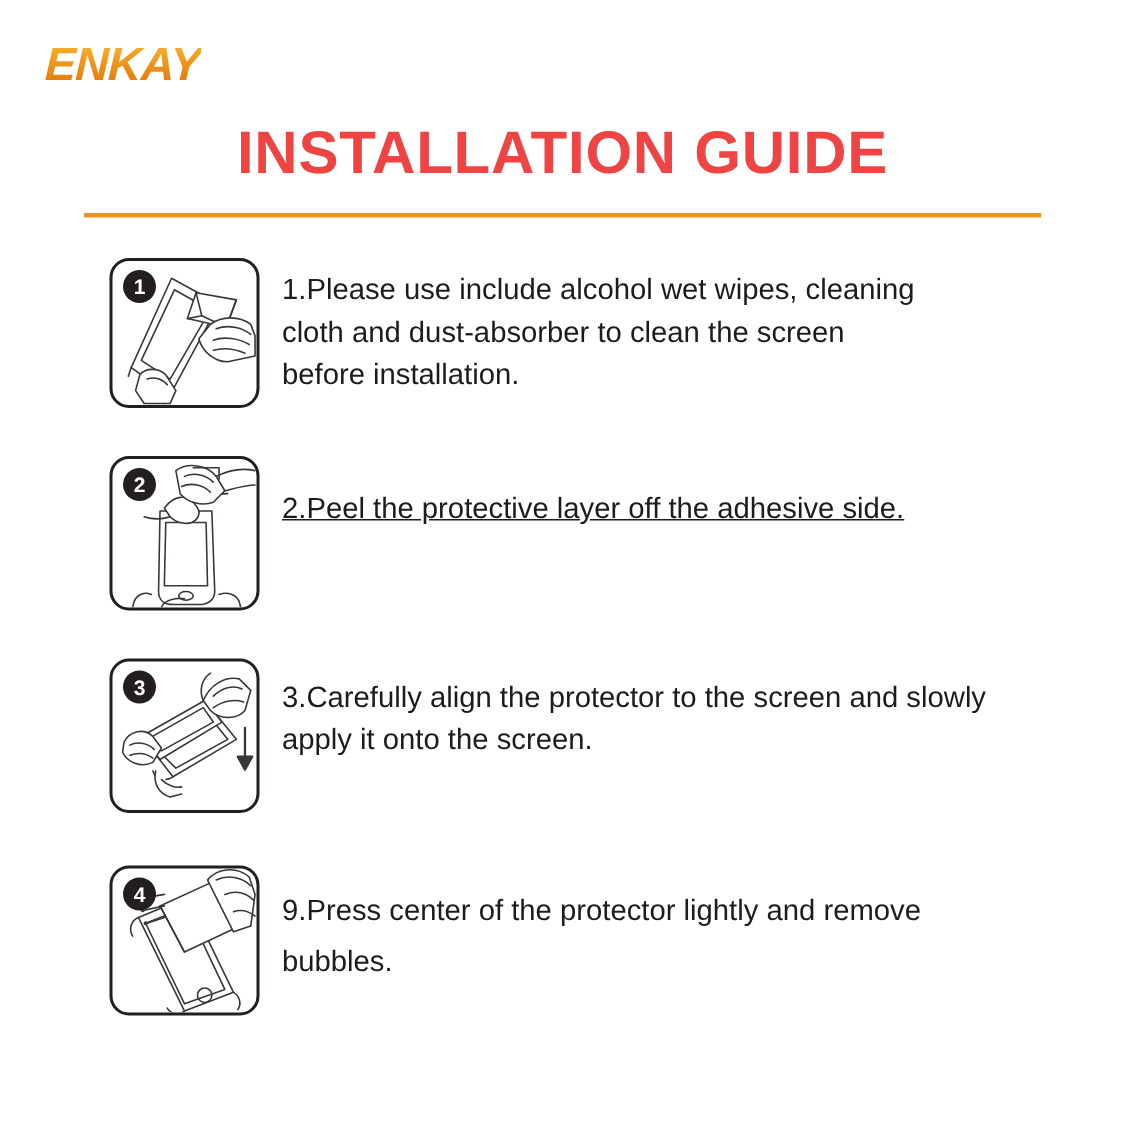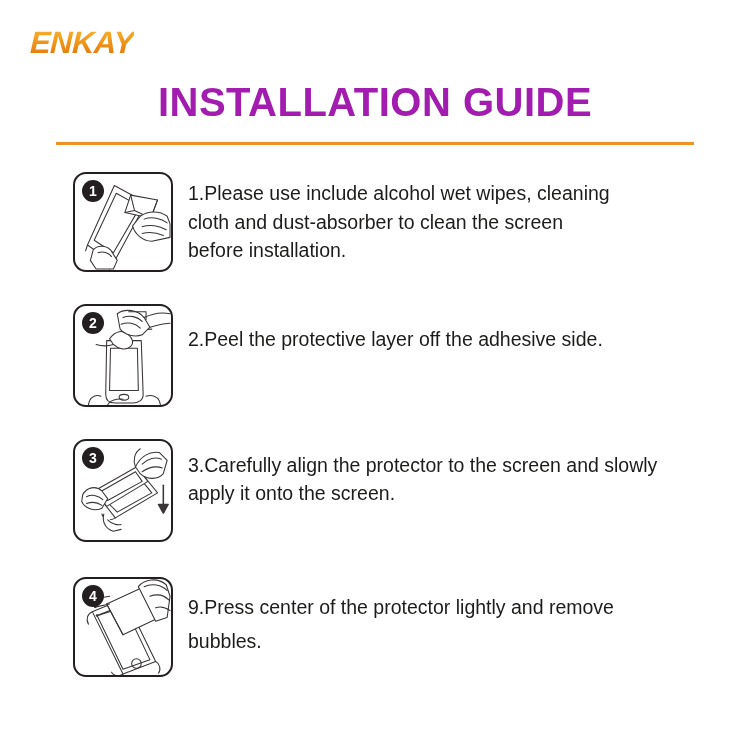--- a/index.html
+++ b/index.html
@@ -43,21 +43,21 @@
   
   .title {
     position: absolute;
     left: 0;
     right: 0;
     top: 80px;
     text-align: center;
     font-size: 40px;
     font-weight: bold;
     letter-spacing: 0.5px;
-    color: #a21caf;
+    color: #ef4444;
     font-family: "Liberation Sans", sans-serif;
   }
 
   .divider {
     position: absolute;
     left: 56px;
     top: 142px;
     width: 638px;
     height: 3px;
     background: #EE9024;
@@ -126,21 +126,21 @@
     flex: 1 1 auto;
     padding-left: 15px;
     padding-right: 60px;
     color: #1D1C1B;
     font-size: 19.5px;
     line-height: 28px;
     white-space: pre-line;
     font-family: "Liberation Sans", sans-serif;
   }
   .step-1 .body-text { padding-top: 7px; font-size: 19.5px; line-height: 28.5px; }
-  .step-2 .body-text { padding-top: 21px; }
+  .step-2 .body-text { padding-top: 21px; text-decoration: underline; }
   .step-3 .body-text { padding-top: 12px; padding-right: 36px; }
   .step-4 .body-text { padding-top: 13px; line-height: 34px; }
 </style>
 </head>
 <body>
 
 <div class="page">
 
   <div class="brand">ENKAY</div>
 

